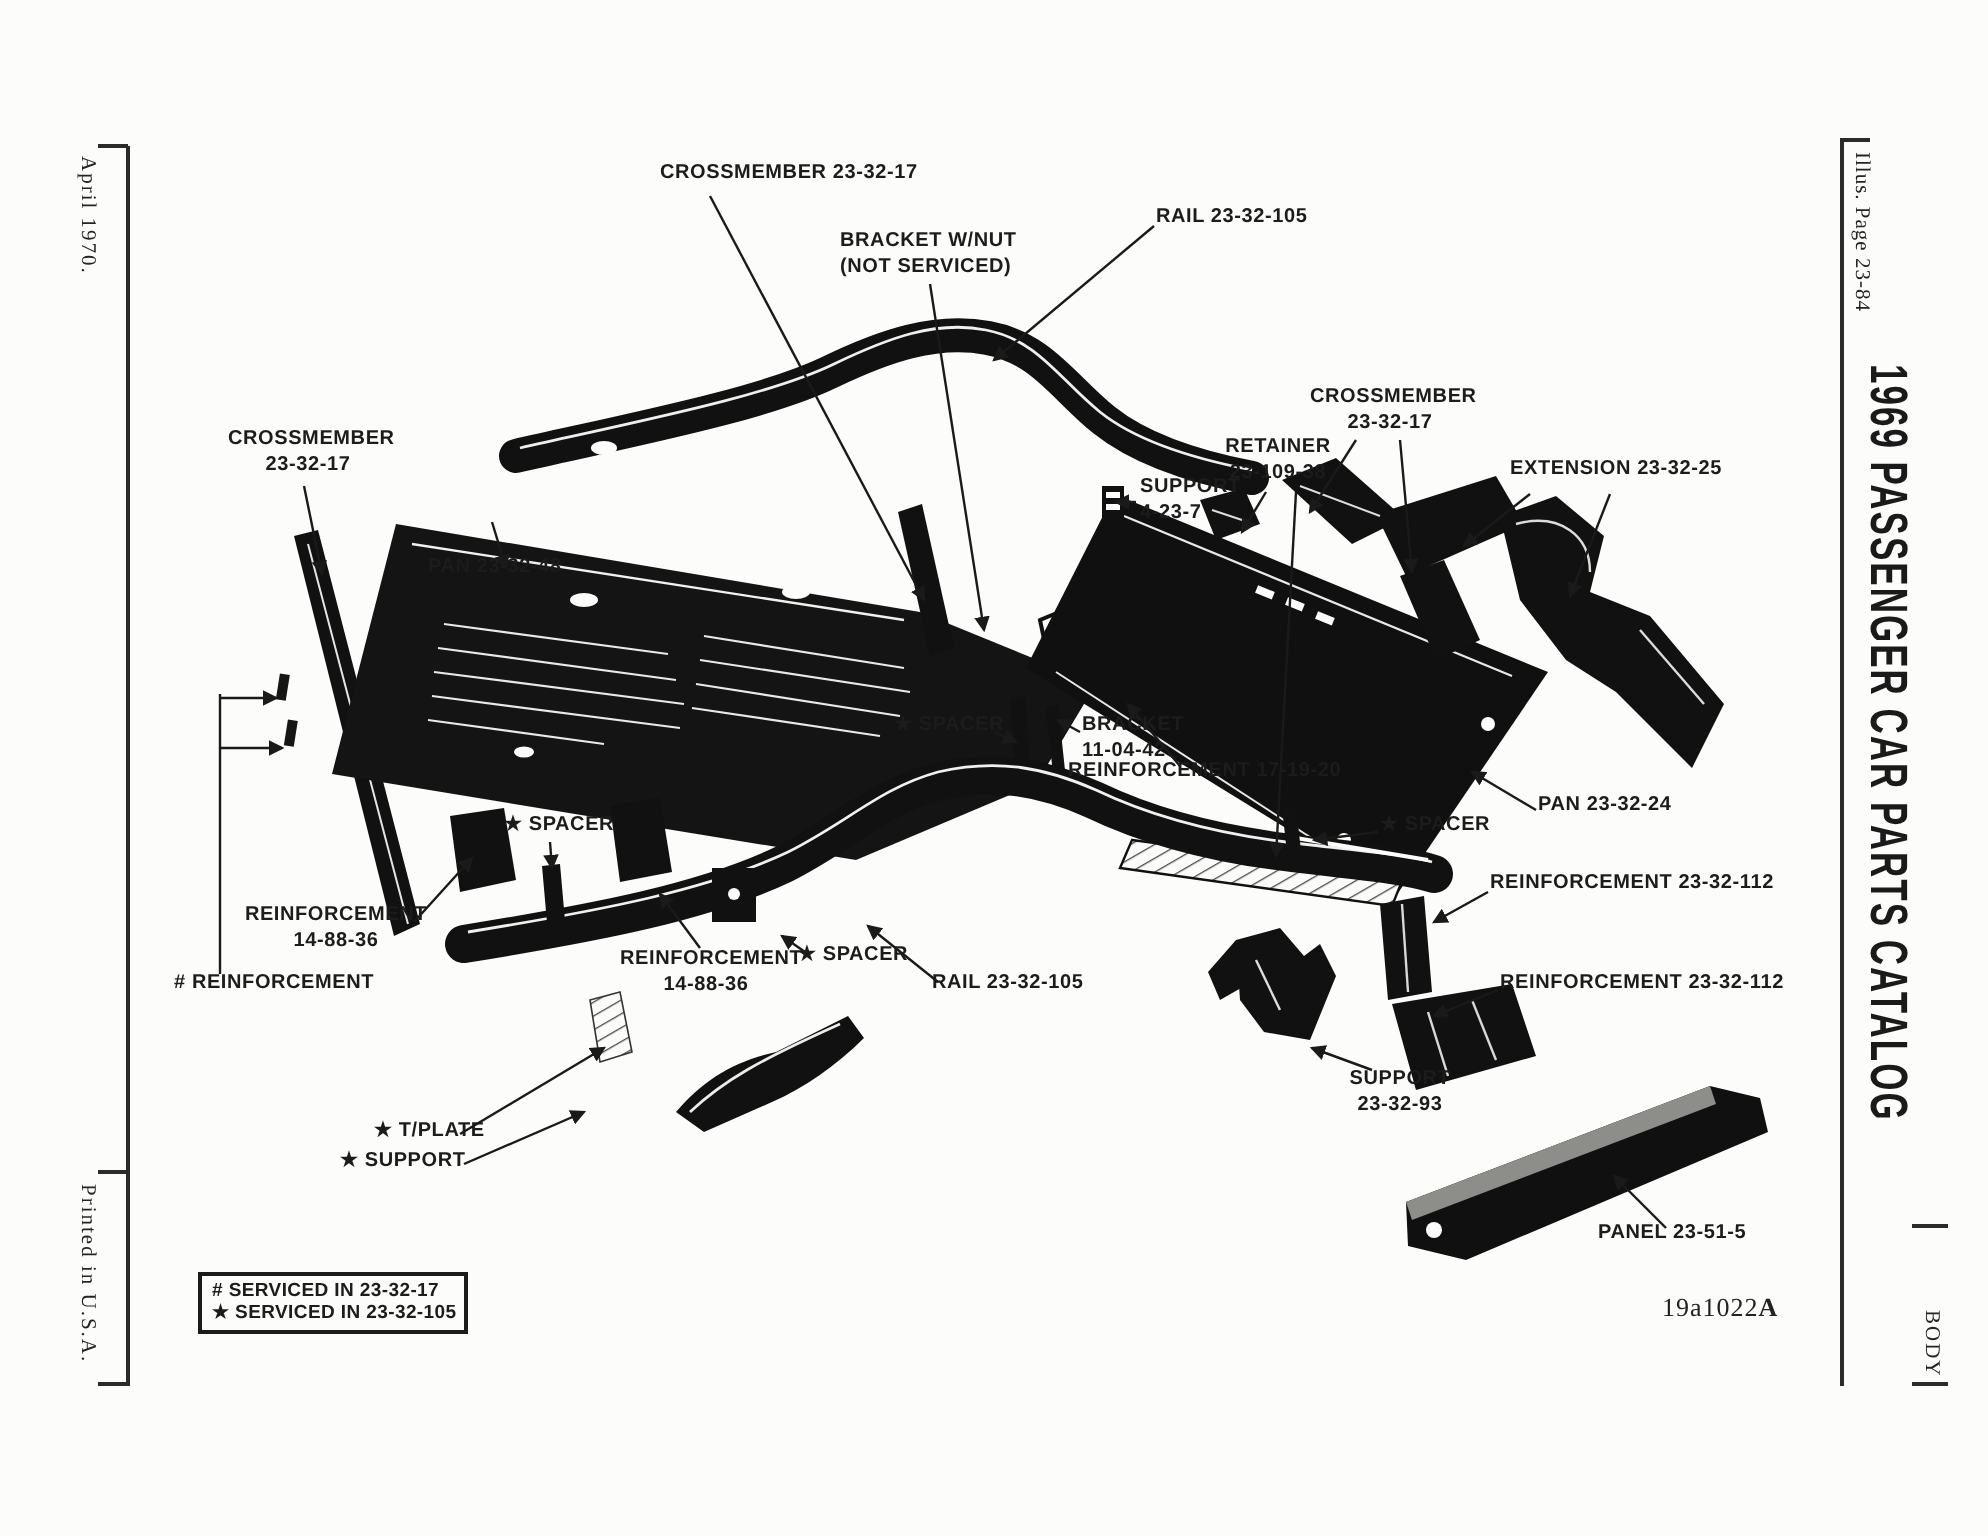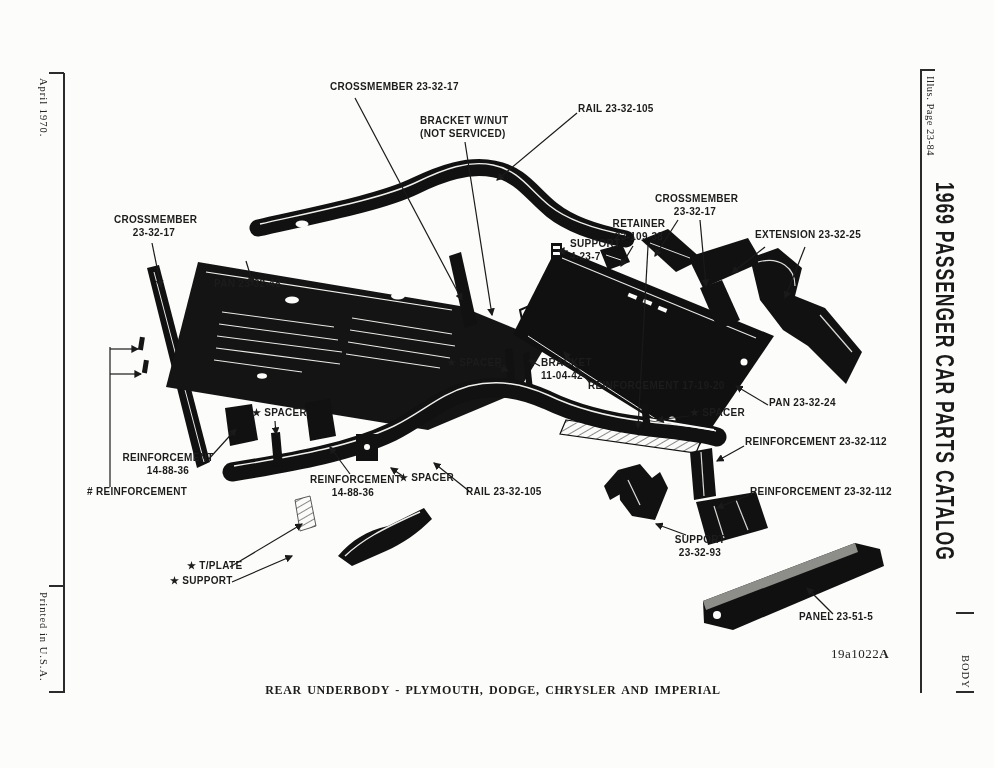--- a/index.html
+++ b/index.html
@@ -233,37 +233,40 @@
   <div class="callout" style="left:655px; top:193px; width:80px; text-align:center;">CROSSMEMBER
 23-32-17</div>
   <div class="callout" style="left:610px; top:218px; width:58px; text-align:center;">RETAINER
 23-109-38</div>
   <div class="callout" style="left:755px; top:229px;">EXTENSION 23-32-25</div>
   <div class="callout" style="left:570px; top:238px;">SUPPORT
 4-23-7</div>
   <div class="callout" style="left:447px; top:357px;">★ SPACER</div>
   <div class="callout" style="left:541px; top:357px;">BRACKET
 11-04-42</div>
-  <div class="callout" style="left:588px; top:380px;">REINFORCEMENT 17-19-20</div>
+  <div class="callout" style="left:534px; top:380px;">REINFORCEMENT 17-19-20</div>
   <div class="callout" style="left:769px; top:397px;">PAN 23-32-24</div>
   <div class="callout" style="left:690px; top:407px;">★ SPACER</div>
   <div class="callout" style="left:252px; top:407px;">★ SPACER</div>
   <div class="callout" style="left:121px; top:452px; width:94px; text-align:center;">REINFORCEMENT
 14-88-36</div>
   <div class="callout" style="left:87px; top:486px;"># REINFORCEMENT</div>
   <div class="callout" style="left:310px; top:474px; width:86px; text-align:center;">REINFORCEMENT
 14-88-36</div>
   <div class="callout" style="left:399px; top:472px;">★ SPACER</div>
   <div class="callout" style="left:466px; top:486px;">RAIL 23-32-105</div>
   <div class="callout" style="left:745px; top:436px;">REINFORCEMENT 23-32-112</div>
   <div class="callout" style="left:750px; top:486px;">REINFORCEMENT 23-32-112</div>
   <div class="callout" style="left:670px; top:534px; width:60px; text-align:center;">SUPPORT
 23-32-93</div>
   <div class="callout" style="left:187px; top:560px;">★ T/PLATE</div>
   <div class="callout" style="left:170px; top:575px;text-align:center;">★ SUPPORT</div>
   <div class="callout" style="left:799px; top:611px;">PANEL 23-51-5</div>
 
+  <div class="legend-box">
+    <div class="legend-line"># SERVICED IN 23-32-17</div>
+    <div class="legend-line">★ SERVICED IN 23-32-105</div>
+  </div>
 
   <div class="fig-number"><span>19a1022</span><b>A</b></div>
 
-  <div class="caption">REAR UNDERBODY - PLYMOUTH, DODGE, CHRYSLER AND IMPERIAL</div>
 
 </div>
 
 </body></html>

